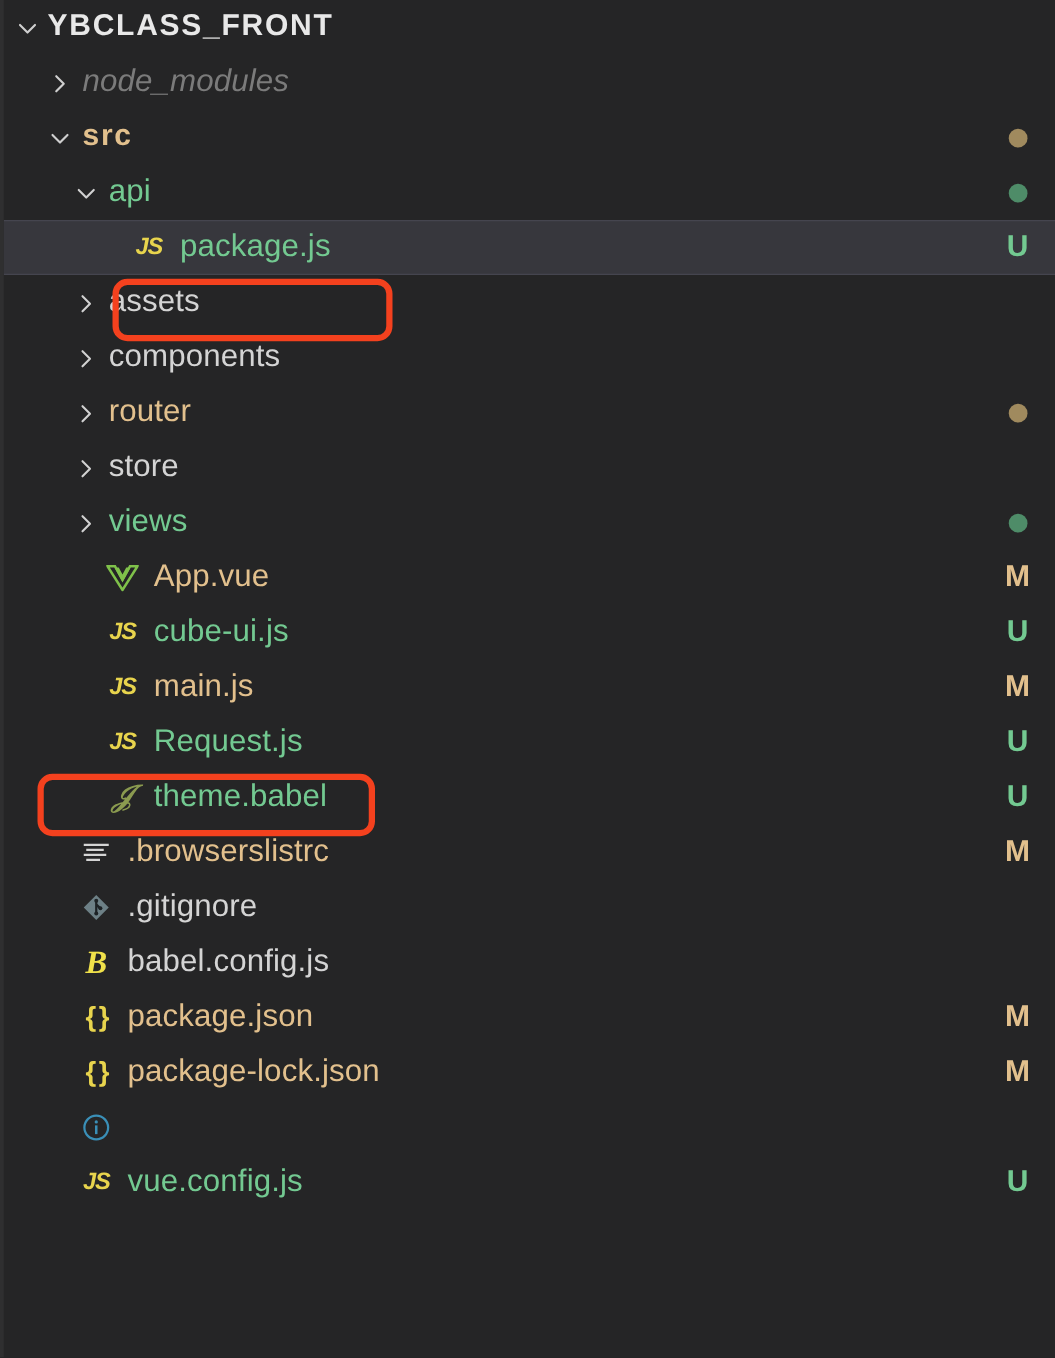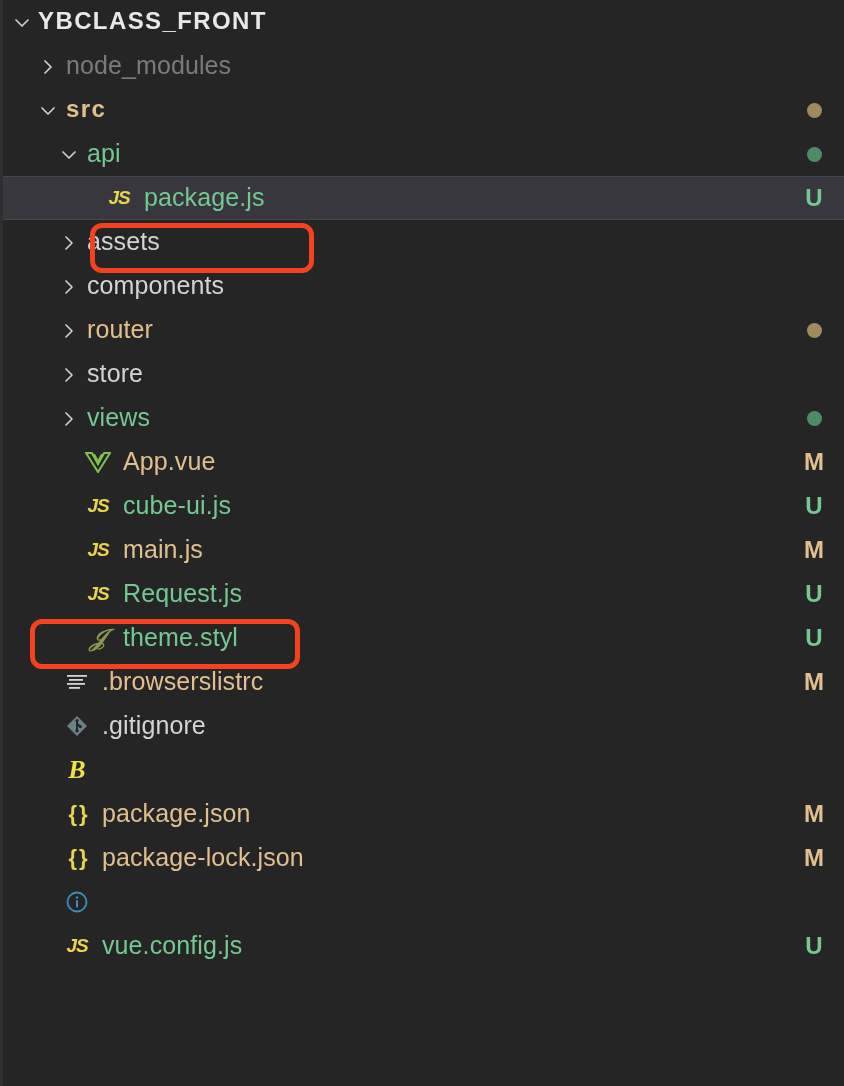--- a/index.html
+++ b/index.html
@@ -108,21 +108,21 @@
       </span>
       <span class="label bold" style="color: rgb(232, 232, 232); margin-left: 4px;">YBCLASS_FRONT</span>
     </div>
     <div class="row">
       <span style="flex: 0 0 31px;"></span>
       <span class="twisty">
         <svg width="20" height="20" viewBox="0 0 20 20">
           <path d="M7 4 L13 10 L7 16" fill="none" stroke="#cfcfcf" stroke-width="1.7" stroke-linecap="round" stroke-linejoin="round"></path>
         </svg>
       </span>
-      <span class="label" style="color: rgb(123, 123, 123); margin-left: 6px;">node_modules</span>
+      <span class="label" style="color: rgb(123, 123, 123); margin-left: 6px; font-style: italic;">node_modules</span>
       <span class="spacer"></span>
     </div>
     <div class="row">
       <span style="flex: 0 0 31px;"></span>
       <span class="twisty">
         <svg width="20" height="20" viewBox="0 0 20 20">
           <path d="M4 7 L10 13 L16 7" fill="none" stroke="#cfcfcf" stroke-width="1.7" stroke-linecap="round" stroke-linejoin="round"></path>
         </svg>
       </span>
       <span class="label bold" style="color: rgb(226, 192, 141); margin-left: 6px;">src</span>
@@ -244,21 +244,21 @@
       <span class="label" style="color: rgb(115, 201, 145); margin-left: 8px;">Request.js</span>
       <span class="spacer"></span>
       <span class="badge" style="color: rgb(115, 201, 145);">U</span>
     </div>
     <div class="row">
       <span style="flex: 0 0 52px;"></span>
       <span class="twisty none"></span>
       <span class="ficon">
         <span class="stylus-ico" style="color: rgb(138, 154, 79);">𝒥</span>
       </span>
-      <span class="label" style="color: rgb(115, 201, 145); margin-left: 8px;">theme.styl</span>
+      <span class="label" style="color: rgb(115, 201, 145); margin-left: 8px;">theme.babel</span>
       <span class="spacer"></span>
       <span class="badge" style="color: rgb(115, 201, 145);">U</span>
     </div>
     <div class="row">
       <span style="flex: 0 0 31px;"></span>
       <span class="twisty none"></span>
       <span class="ficon">
         <svg width="22" height="18" viewBox="0 0 22 18">
           <rect x="1" y="2" width="20" height="1.8" fill="#d4d4d4"></rect>
           <rect x="3" y="6" width="14" height="1.8" fill="#d4d4d4"></rect>
@@ -284,20 +284,21 @@
       </span>
       <span class="label" style="color: rgb(212, 212, 212); margin-left: 8px;">.gitignore</span>
       <span class="spacer"></span>
     </div>
     <div class="row">
       <span style="flex: 0 0 31px;"></span>
       <span class="twisty none"></span>
       <span class="ficon">
         <span class="babel-ico" style="color: rgb(240, 225, 74);">B</span>
       </span>
+      <span class="label" style="color: rgb(212, 212, 212); margin-left: 8px;">babel.config.js</span>
       <span class="spacer"></span>
     </div>
     <div class="row">
       <span style="flex: 0 0 31px;"></span>
       <span class="twisty none"></span>
       <span class="ficon">
         <span class="brace" style="color: rgb(232, 212, 77);">{ }</span>
       </span>
       <span class="label" style="color: rgb(226, 192, 141); margin-left: 8px;">package.json</span>
       <span class="spacer"></span>

